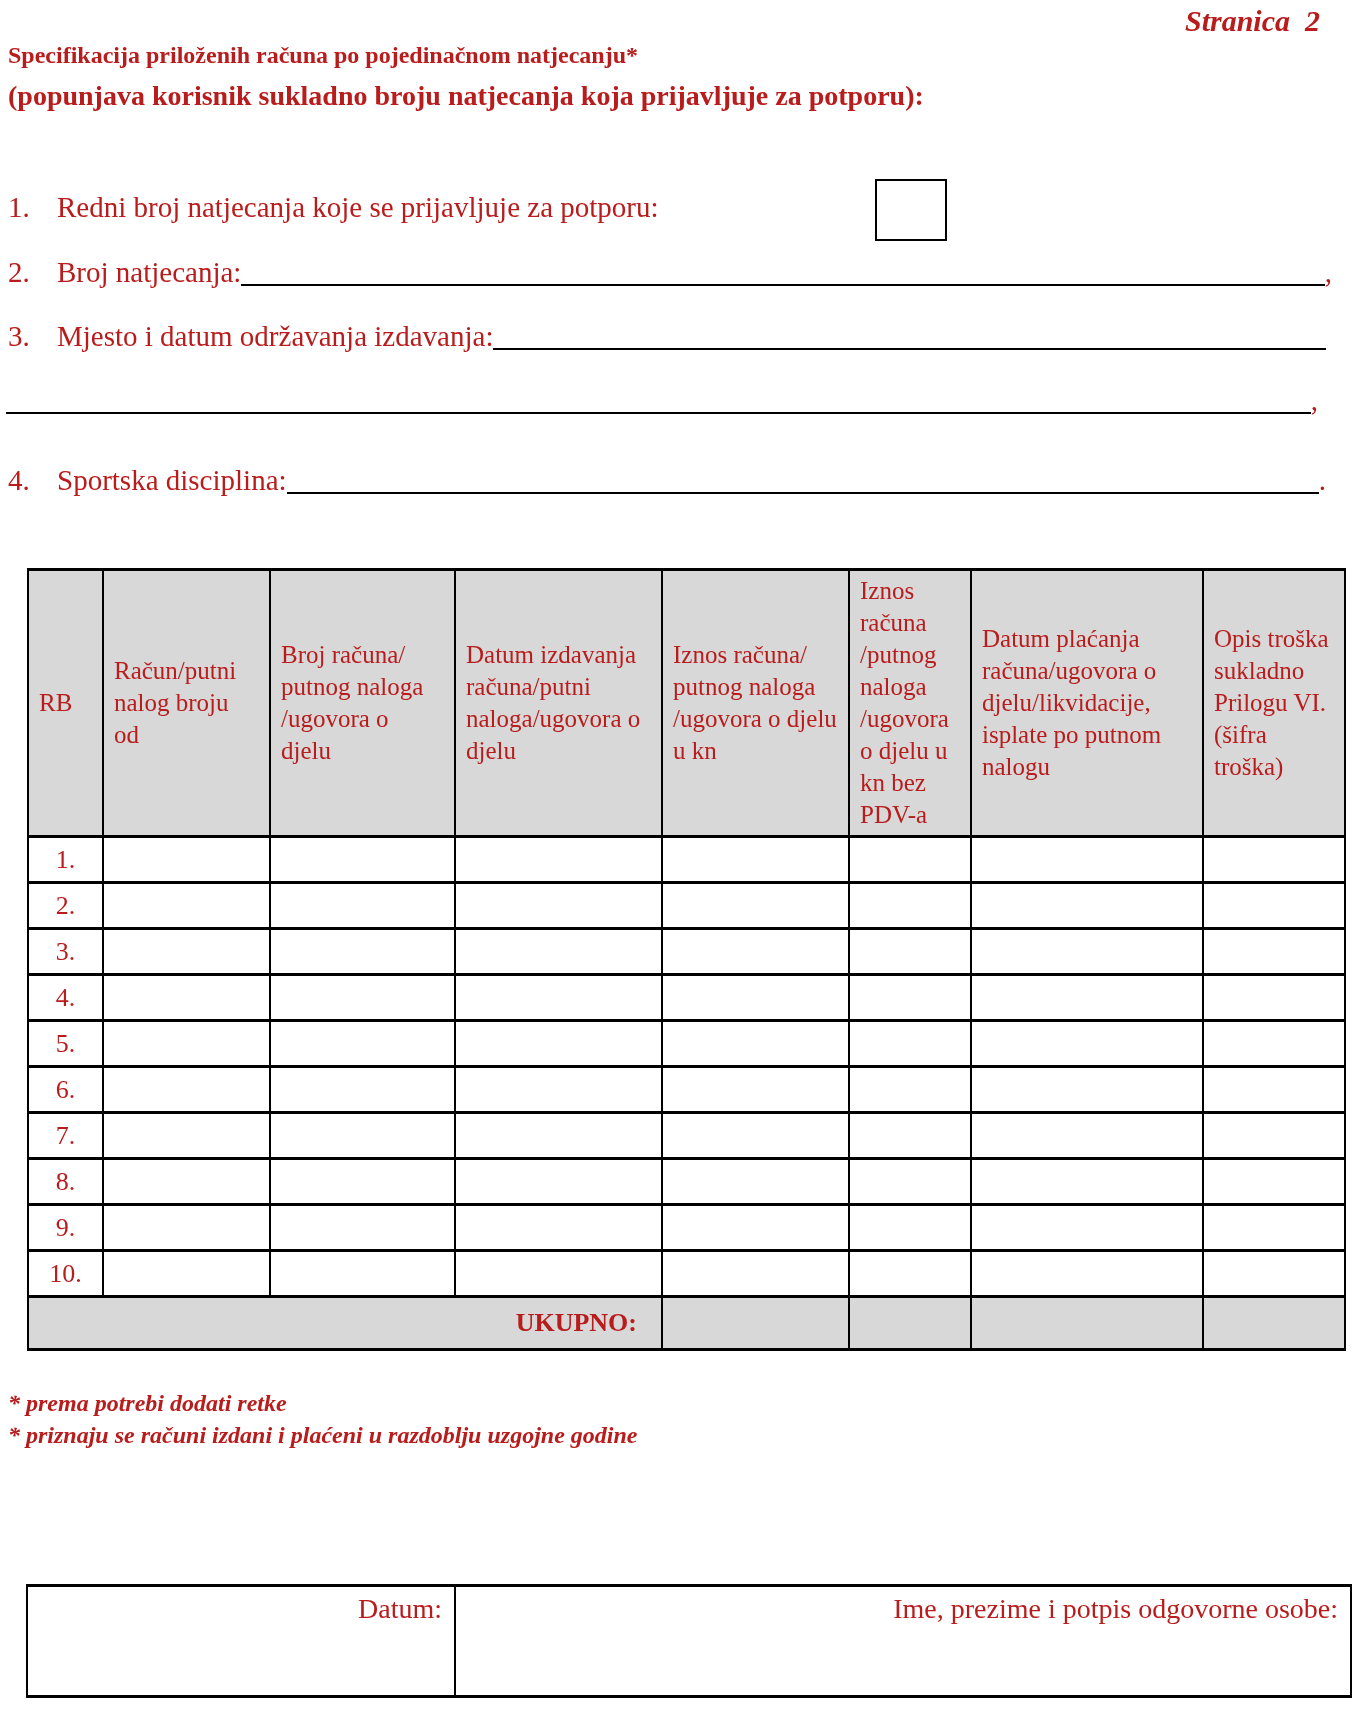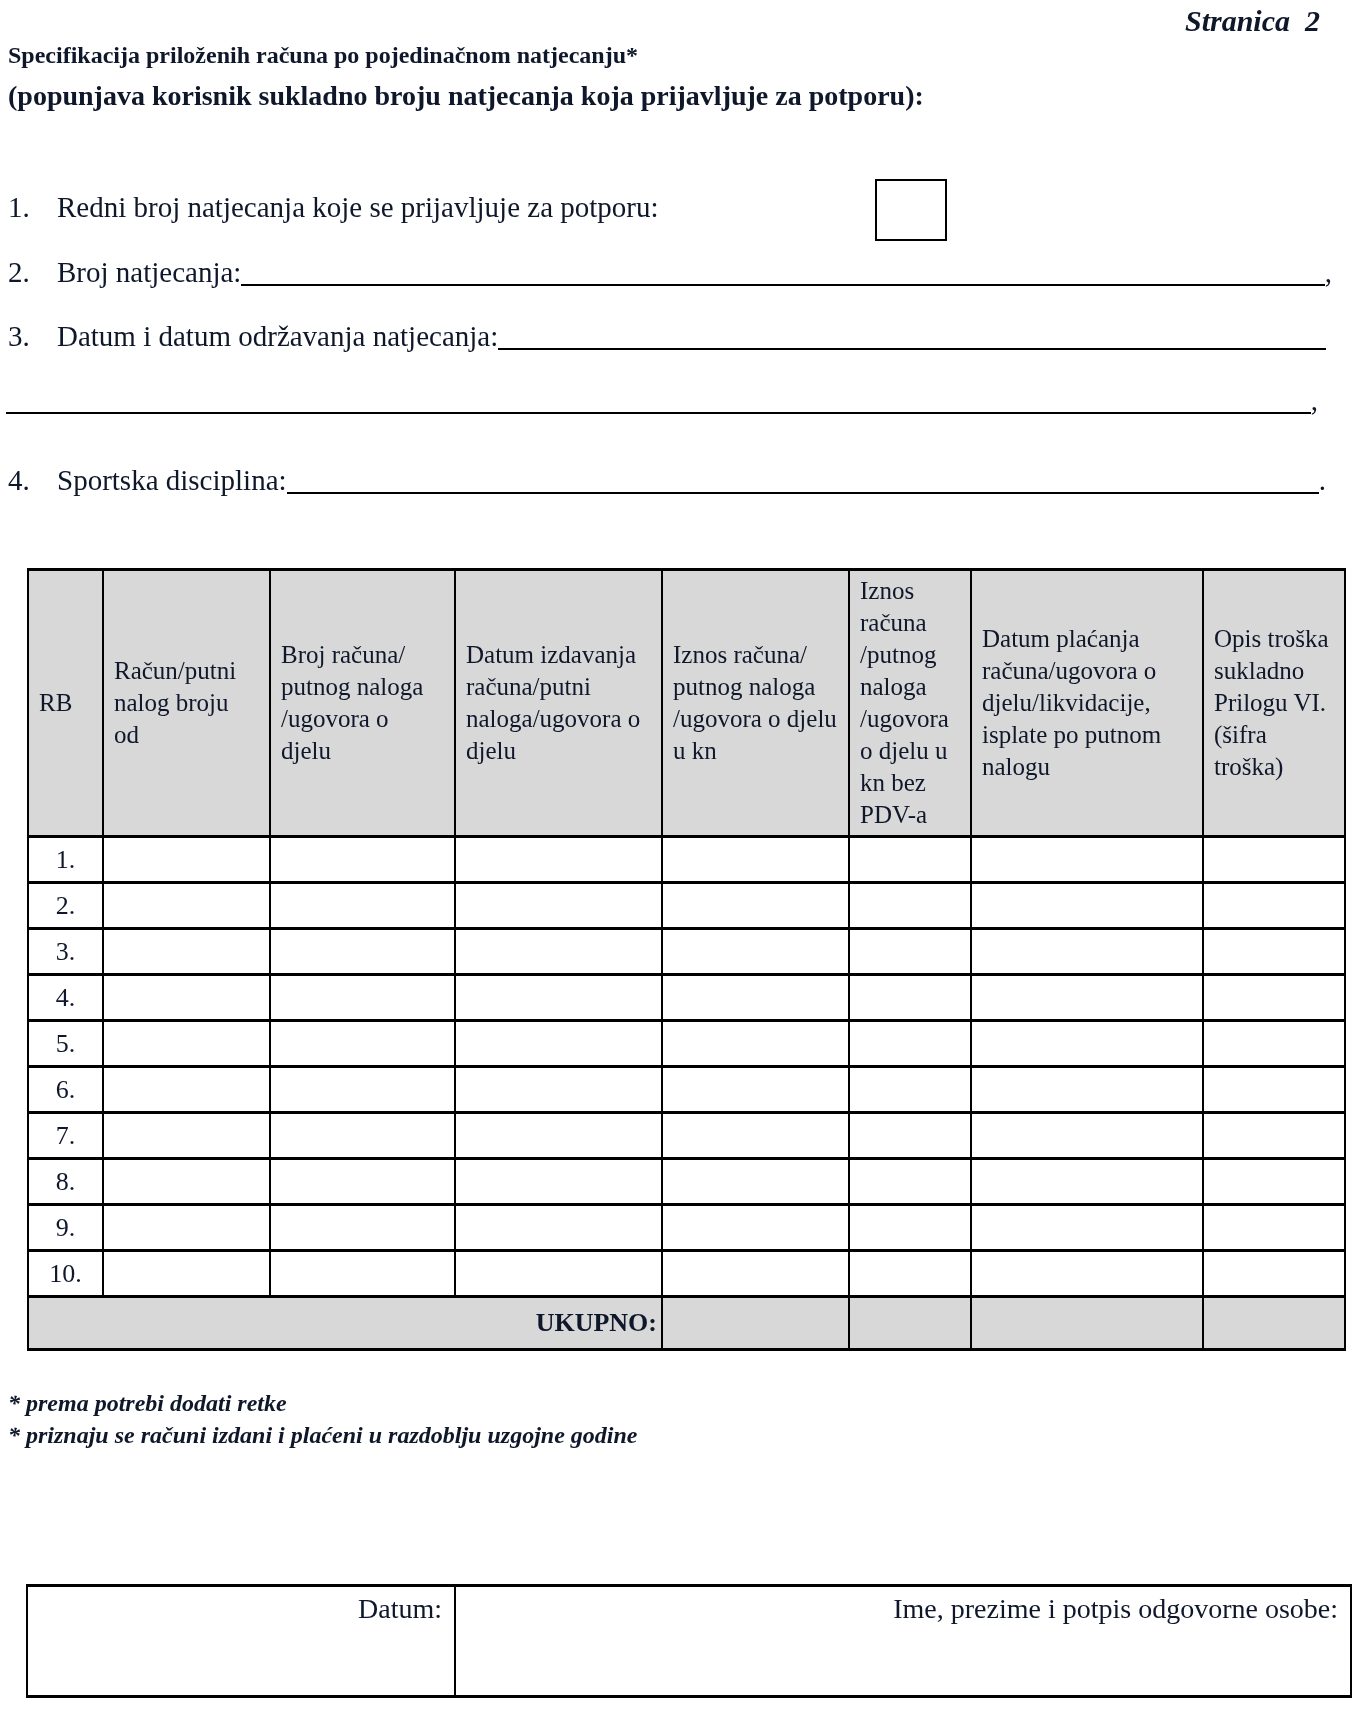--- a/index.html
+++ b/index.html
@@ -2,21 +2,21 @@
 <html><head>
 <meta charset="utf-8">
 <style>
   * { margin:0; padding:0; box-sizing:border-box; }
   html,body { background:#fff; }
   .page {
     position:relative;
     width:1368px;
     height:1716px;
     background:#ffffff;
-    color:#0f172a;
+    color:#b91c1c;
     font-family:"Liberation Serif", "DejaVu Serif", serif;
     overflow:hidden;
   }
   .stranica {
     position:absolute; top:4px; right:48px;
     font-size:30px; font-weight:bold; font-style:italic;
     white-space:pre;
   }
   .title {
     position:absolute; top:42px; left:8px;
@@ -64,21 +64,21 @@
   .spec-table td.rownum {
     text-align:center; vertical-align:middle;
     font-size:26px;
   }
   .spec-table .total-row td {
     background:#d8d8d8; height:53px;
   }
   .spec-table .total-label {
     text-align:right; vertical-align:middle;
     font-weight:bold; font-size:26px;
-    padding-right:4px;
+    padding-right:24px;
   }
   .footnotes {
     position:absolute; left:8px; top:1388px;
     font-size:24px; font-weight:bold; font-style:italic;
     line-height:1.32;
   }
   .sig-table {
     position:absolute; left:26px; top:1584px;
     width:1324px; height:114px;
   }
@@ -108,21 +108,21 @@
 
   <div class="item-row" style="top:256px; width:1324px;">
     <span class="item-num">2.</span>
     <span class="item-label">Broj natjecanja:</span>
     <span class="fill-line"></span>
     <span class="suffix">,</span>
   </div>
 
   <div class="item-row" style="top:320px; width:1318px;">
     <span class="item-num">3.</span>
-    <span class="item-label">Datum i datum održavanja natjecanja:</span>
+    <span class="item-label">Mjesto i datum održavanja izdavanja:</span>
     <span class="fill-line"></span>
   </div>
 
   <div class="item-row" style="top:384px; left:6px; width:1312px;">
     <span class="fill-line"></span>
     <span class="suffix">,</span>
   </div>
 
   <div class="item-row" style="top:464px; width:1318px;">
     <span class="item-num">4.</span>

